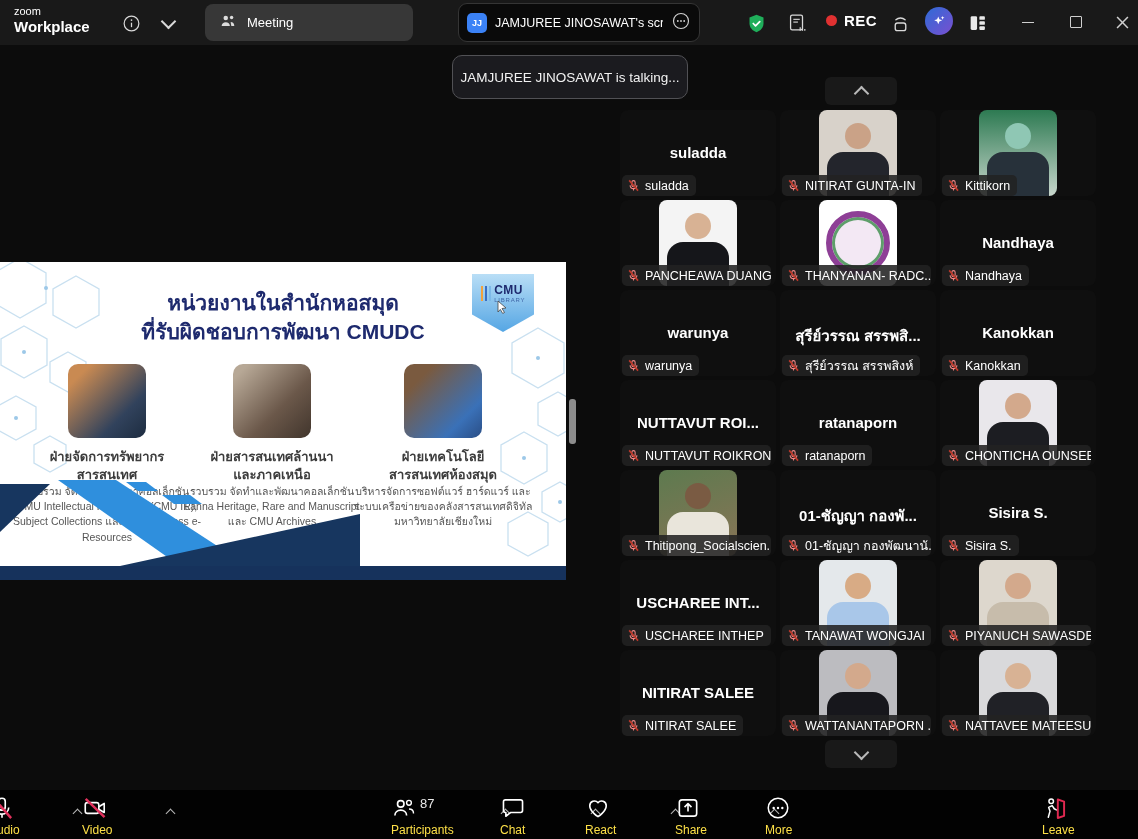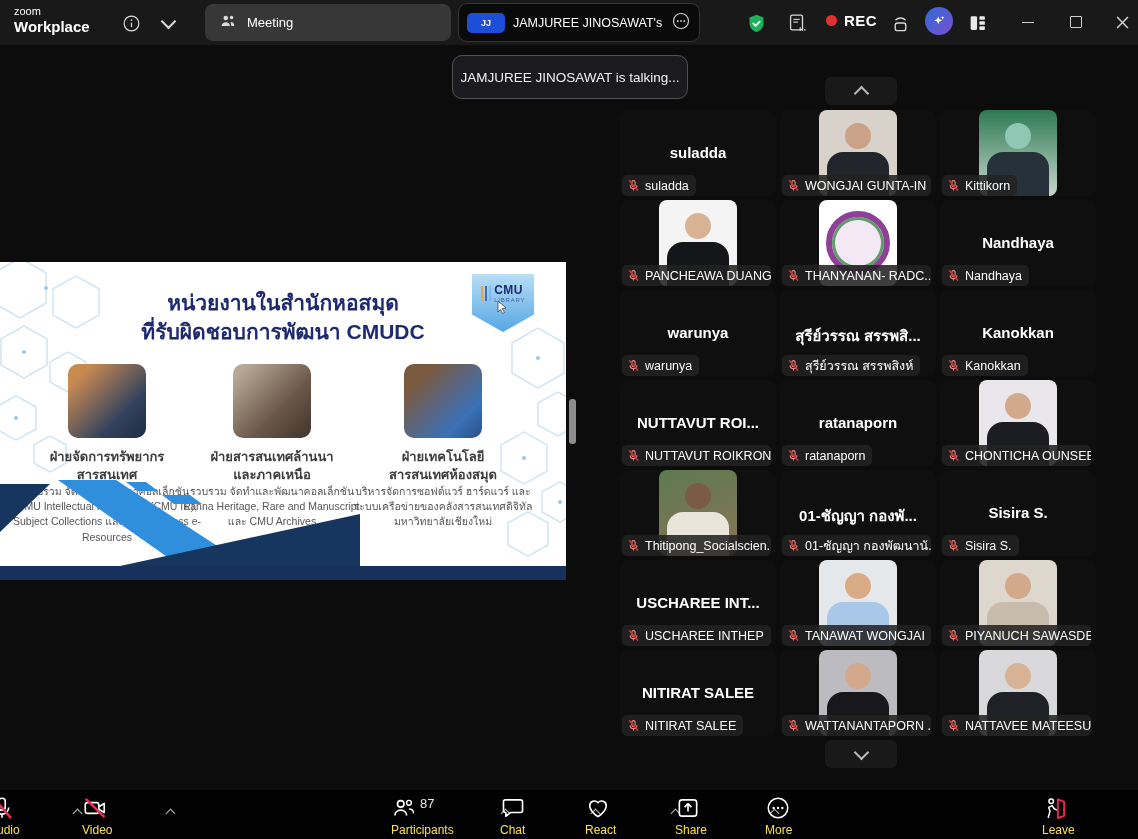--- a/index.html
+++ b/index.html
@@ -8,26 +8,26 @@
     background:#0c0c0c;color:#fff;
     font-family:"Liberation Sans",sans-serif;
     -webkit-font-smoothing:antialiased;
   }
   
   .topbar{position:absolute;top:0;left:0;width:1138px;height:45px;background:#191919}
   .logo{position:absolute;left:14px;top:5px;line-height:1.15;cursor:default}
   .logo .l1{font-size:11px;font-weight:400}
   .logo .l2{font-size:15px;font-weight:700}
   .tb-icon{position:absolute;top:9px;display:flex;align-items:center;justify-content:center;width:28px;height:28px}
-  .tab-meeting{position:absolute;left:205px;top:4px;width:246px;height:37px;background:#373737;border-radius:8px;
+  .tab-meeting{position:absolute;left:205px;top:4px;width:208px;height:37px;background:#373737;border-radius:8px;
     display:flex;align-items:center;gap:10px;padding:8px 14px;box-sizing:border-box;font-size:13px}
   .tab-screen{position:absolute;left:458px;top:3px;width:242px;height:39px;background:#0a0a0a;border:1px solid #353535;
     border-radius:9px;display:flex;align-items:center;gap:8px;padding:0 8px;box-sizing:border-box;font-size:12.5px}
   .tab-screen .tlabel{flex:1;white-space:nowrap;overflow:hidden}
-  .avatar-jj{width:38px;height:20px;border-radius:5px;background:#1d4ed8;font-size:9px;font-weight:700;
+  .avatar-jj{width:20px;height:20px;border-radius:5px;background:#3b82f6;font-size:9px;font-weight:700;
     display:flex;align-items:center;justify-content:center;flex:none}
   .rec-wrap{position:absolute;left:826px;top:12px;display:flex;align-items:center;gap:7px}
   .rec-dot{width:11px;height:11px;border-radius:50%;background:#e03131}
   .rec-text{font-size:15px;font-weight:600;letter-spacing:.5px}
   .ai-circle{position:absolute;left:925px;top:7px;width:28px;height:28px;border-radius:50%;
     background:linear-gradient(135deg,#2e6bd6,#7a4fd0);display:flex;align-items:center;justify-content:center}
   .winctl{position:absolute;top:12px;width:20px;height:20px;display:flex;align-items:center;justify-content:center}
   .min-glyph{width:12px;height:0;border-bottom:1.6px solid #cfcfcf}
   .max-glyph{width:10px;height:10px;border:1.6px solid #cfcfcf;border-radius:1px}
   
@@ -314,21 +314,21 @@
         <div class="head"></div>
         <div class="torso"></div>
       </div>
       <div class="name-label">
         <svg width="13" height="13" viewBox="0 0 24 24">
           <rect x="9" y="3" width="6" height="11" rx="3" fill="none" stroke="#ef8585" stroke-width="2"></rect>
           <path d="M5.8 11.5a6.2 6.2 0 0 0 12.4 0" fill="none" stroke="#ef8585" stroke-width="2"></path>
           <line x1="12" y1="17.7" x2="12" y2="21" stroke="#ef8585" stroke-width="2"></line>
           <line x1="4" y1="2.6" x2="20.4" y2="21.4" stroke="#c0392b" stroke-width="3"></line>
         </svg>
-        <span>WONGJAI GUNTA-IN</span>
+        <span>NITIRAT GUNTA-IN</span>
       </div>
     </div>
     <div class="tile">
       <div class="photo photo-green">
         <div class="head"></div>
         <div class="torso"></div>
       </div>
       <div class="name-label">
         <svg width="13" height="13" viewBox="0 0 24 24">
           <rect x="9" y="3" width="6" height="11" rx="3" fill="none" stroke="#ef8585" stroke-width="2"></rect>

